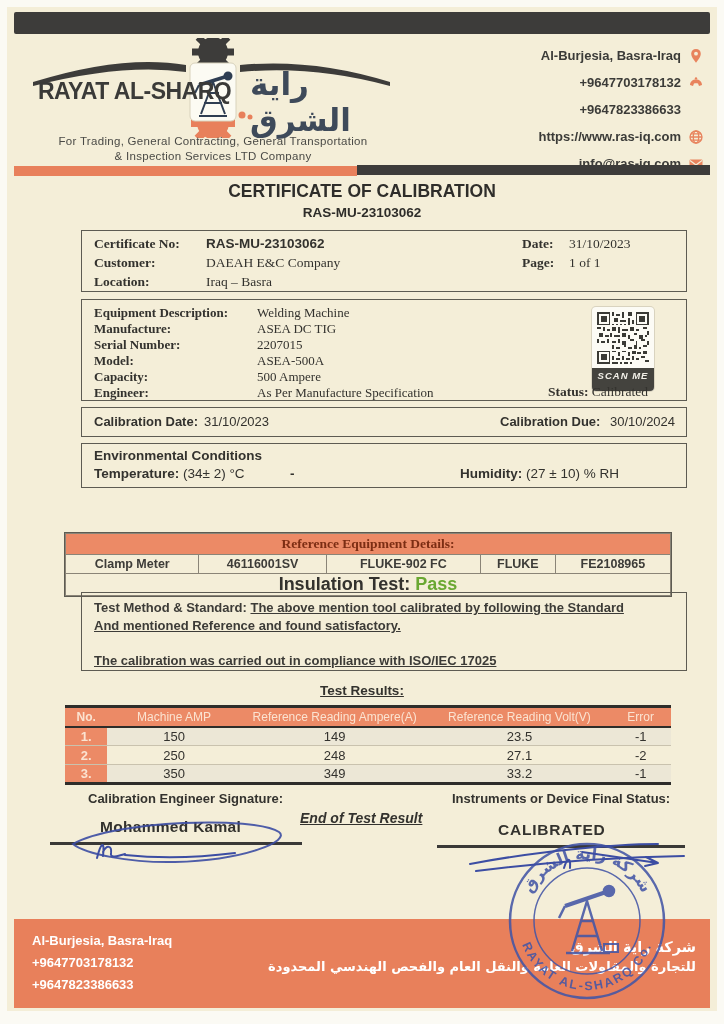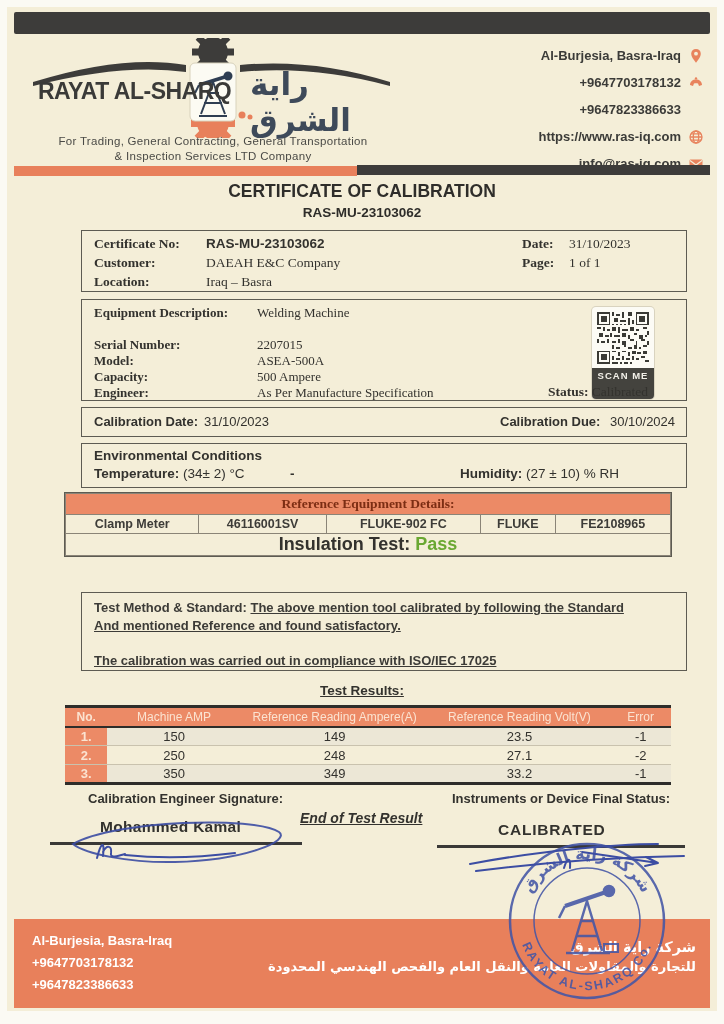--- a/index.html
+++ b/index.html
@@ -39,21 +39,21 @@
   .box1 .rlbl { position:absolute; left:440px; font-family:"Liberation Serif",serif; font-weight:bold; font-size:13.5px; }
   .box1 .rval { position:absolute; left:487px; font-family:"Liberation Serif",serif; font-size:13.5px; }
 
   
   .box2 { left:65px; top:299px; width:606px; height:102px; }
   .eq-row { position:absolute; left:12px; font-size:13px; }
   .eq-row .l { display:inline-block; width:163px; font-family:"Liberation Serif",serif; font-weight:bold; }
   .eq-row .v { font-family:"Liberation Serif",serif; }
   .qr-sticker { position:absolute; right:32px; top:7px; width:62px; background:#fcfbf5; border-radius:4px; padding:3px 3px 0 3px; box-shadow:0 0 0 1px #d9d3bf; }
   .qr-sticker svg.qr { width:56px; height:56px; display:block; }
-  .scanme { margin:2px -3px 0 -3px; height:31px; background:#44433e; color:#f2f0e8; font-size:9.5px; font-weight:bold; text-align:center; line-height:15px; letter-spacing:1px; border-radius:0 0 4px 4px; }
+  .scanme { margin:2px -3px 0 -3px; height:23px; background:#44433e; color:#f2f0e8; font-size:9.5px; font-weight:bold; text-align:center; line-height:15px; letter-spacing:1px; border-radius:0 0 4px 4px;font-style:italic; }
   .status-line { position:absolute; right:8px; top:84px; width:160px; text-align:center; font-size:13.5px; font-family:"Liberation Serif",serif; }
   .status-line b { font-weight:bold; }
 
   
   .box3 { left:65px; top:407px; width:606px; height:30px; font-size:13px; }
   .box3 .b { font-weight:bold; }
   .box3 .cd-l { position:absolute; left:12px; top:6px; }
   .box3 .cd-lv { position:absolute; left:122px; top:6px; }
   .box3 .cd-r { position:absolute; left:418px; top:6px; }
   .box3 .cd-rv { position:absolute; left:528px; top:6px; }
@@ -67,21 +67,21 @@
   .box4 b { font-weight:bold; }
 
   
   .ref-table { left:65px; top:493px; width:606px; border-collapse:collapse; }
   .ref-table td { border:1px solid #8a8477; text-align:center; }
   .ref-title { background:#ec8a66; color:#7c2d13; font-family:"Liberation Serif",serif; font-weight:bold; font-size:13.5px; height:21px; }
   .ref-head td { font-weight:bold; font-size:13px; height:19px; }
   .ref-row td { font-size:12.5px; height:19px; font-weight:bold; color:#3d3c38; }
   .ref-foot { height:21px; font-size:18px; font-weight:bold; }
   .pass { color:#6aa832; }
-  .ref-outer { outline:1.5px solid #5d5b52; }
+  .ref-outer { outline:1.5px solid #5d5b52;margin-top:40px; }
 
   
   .method-box { left:65px; top:592px; width:606px; height:79px; padding:7px 12px; font-size:13px; font-weight:bold; color:#3c3b37; }
   .method-box .u { text-decoration:underline; }
   .method-box .l2 { margin-top:3px; }
   .method-box .l3 { margin-top:20px; }
 
   .results-heading { left:0; top:681px; width:724px; text-align:center; }
   .results-heading span { font-size:13.5px; font-weight:bold; text-decoration:underline; }
 
@@ -225,20 +225,21 @@
     <span class="lbl" style="top:43px">Location:</span>
     <span class="val sf" style="top:43px">Iraq – Basra</span>
     <span class="rlbl" style="top:5px">Date:</span>
     <span class="rval" style="top:5px">31/10/2023</span>
     <span class="rlbl" style="top:24px">Page:</span>
     <span class="rval" style="top:24px">1 of 1</span>
   </div>
 
   <div class="abs bx box2">
     <div class="eq-row" style="top:5px"><span class="l">Equipment Description:</span><span class="v">Welding Machine</span></div>
+    <div class="eq-row" style="top:21px"><span class="l">Manufacture:</span><span class="v">ASEA DC TIG</span></div>
     <div class="eq-row" style="top:37px"><span class="l">Serial Number:</span><span class="v">2207015</span></div>
     <div class="eq-row" style="top:53px"><span class="l">Model:</span><span class="v">ASEA-500A</span></div>
     <div class="eq-row" style="top:69px"><span class="l">Capacity:</span><span class="v">500 Ampere</span></div>
     <div class="eq-row" style="top:85px"><span class="l">Engineer:</span><span class="v">As Per Manufacture Specification</span></div>
 
     <div class="qr-sticker">
       <svg class="qr" viewBox="0 0 29 29" shape-rendering="crispEdges">
         <rect width="29" height="29" fill="#fcfbf5"></rect>
         <g fill="#3a3a35">
           <rect x="1" y="1" width="7" height="7"></rect>

